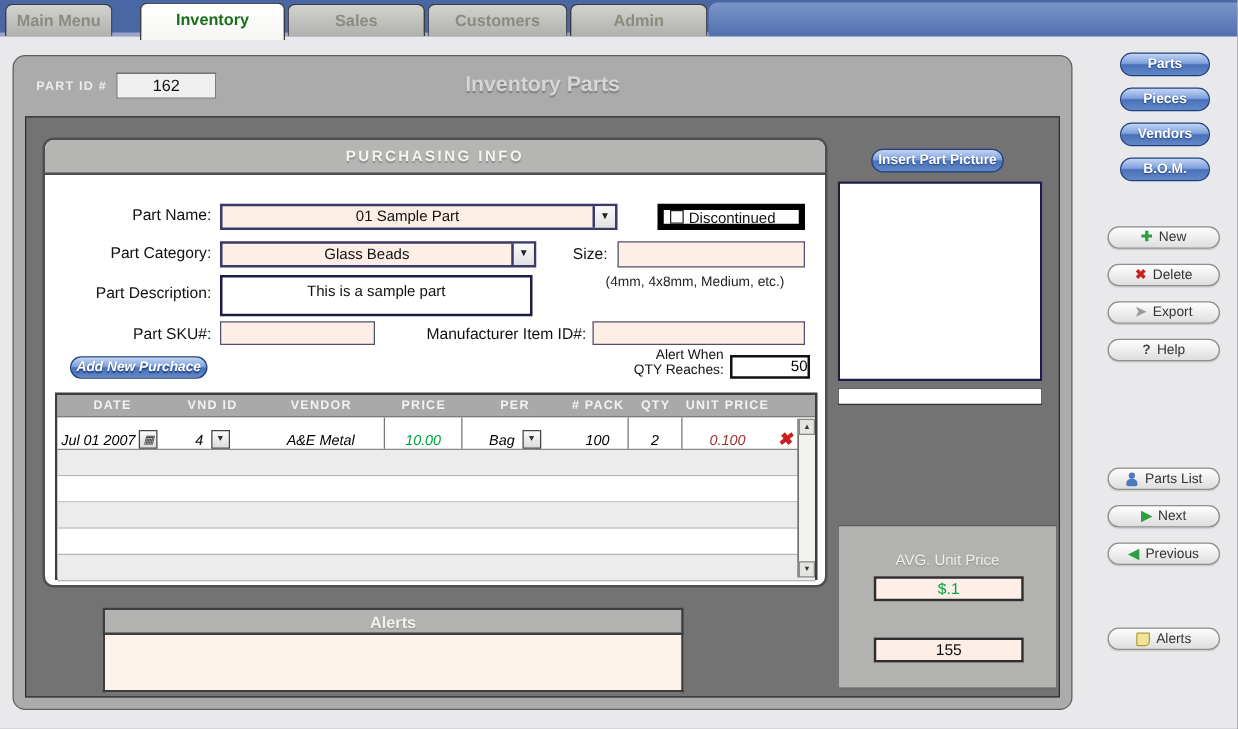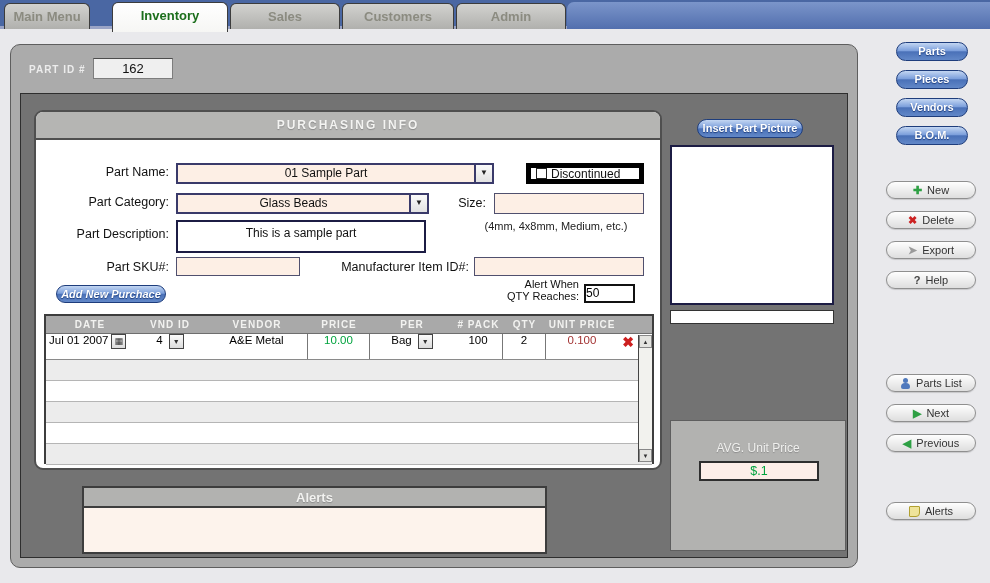--- a/index.html
+++ b/index.html
@@ -58,38 +58,38 @@
   .disc-check { width:11px; height:11px; border:1.5px solid #222; background:#fff; margin:0 4px 0 5px; }
   .disc-label { font-size:12px; color:#111; }
 
   .blue-btn { background:linear-gradient(#c3d6f2 0%, #7da0dc 45%, #4a71b8 52%, #6288c8 100%);
               border:1px solid #1e3d7c; border-radius:10px; color:#fff; font-weight:bold;
               text-align:center; text-shadow:0 1px 1px #1e3d7c; cursor:pointer; }
   .addnew-btn { position:absolute; left:20px; top:173px; width:110px; height:18px;
                 font-size:11px; line-height:16px;font-style:italic; }
   .alert-when { position:absolute; left:443px; top:166px; width:100px; font-size:11px;
                 line-height:12px; text-align:right; color:#111; }
-  .alertqty-field { position:absolute; left:548px; top:172px; width:51px; height:19px;
-                    border:2px solid #111; background:#fff; text-align:left;
+  .alertqty-field { position:absolute; left:548px; top:172px; width:64px; height:19px;
+                    border:2px solid #111; background:#fff; text-align:right;
                     font-size:12px; line-height:15px; }
 
   
   .ptable { position:absolute; left:8px; top:202px; width:610px; height:150px;
             border:2px solid #3d3d3d; background:#fff; }
   .thead { display:flex; height:18px; background:#a9a9a9; border-bottom:1px solid #6e6e6e;
            color:#f2f2f0; font-size:10px; font-weight:bold; letter-spacing:1px; }
   .thead span { display:block; text-align:center; line-height:18px; }
   .trow { display:flex; height:26px; background:#fff; border-bottom:1px solid #8a8a8a;
           font-size:11.5px; align-items:center; }
   .erow { height:21px; border-bottom:1px solid #b5b5b5; }
   .erow.alt { background:#ececec; }
   .erow.white { background:#fff; }
   .c0{width:88px} .c1{width:72px} .c2{width:102px} .c3{width:62px}
   .c4{width:84px} .c5{width:49px} .c6{width:43px} .c7{width:72px} .c8{width:20px}
-  .cell { display:flex; align-items:flex-start; justify-content:center; height:100%; }
+  .cell { display:flex; align-items:flex-end; justify-content:center; height:100%;font-style:italic; }
   .sep-right { border-right:1px solid #777; }
   .date-cell { justify-content:flex-start; padding-left:3px; gap:3px; }
   .mini-btn { width:15px; height:15px; border:1px solid #444; background:linear-gradient(#fbfbfb,#dcdcdc);
               font-size:9px; line-height:13px; text-align:center; color:#333; cursor:pointer; }
   .mini-btn.arrow { font-size:7px; }
   .price-green { color:#00a33e; }
   .price-red { color:#a33333; }
   .row-x { color:#cc1f1f; font-weight:bold; font-size:14px; cursor:pointer; }
   .vscroll { position:absolute; top:19px; right:0; bottom:0; width:14px;
              border-left:1px solid #444; background:#f2f2ee; }
@@ -148,20 +148,21 @@
     <div class="tab tab-3">Sales</div>
     <div class="tab tab-2 active">Inventory</div>
     <div class="tab tab-4">Customers</div>
     <div class="tab tab-5">Admin</div>
   </div>
 
   <div class="panel">
     <div class="panel-header">
       <span class="partid-label">PART ID #</span>
       <div class="partid-field">162</div>
+      <div class="panel-title">Inventory Parts</div>
     </div>
 
     <div class="panel-body">
 
       <div class="group">
         <div class="group-title">PURCHASING INFO</div>
 
         <div class="flabel" style="left:10px; top:53px; width:123px;">Part Name:</div>
         <div class="field combo" style="left:140px; top:51px; width:318px; height:21px;">
           <span class="combo-text">01 Sample Part</span>
@@ -246,20 +247,21 @@
       <div class="alerts-head">Alerts</div>
       <div class="alerts-body"></div>
 
       <div class="blue-btn insert-btn">Insert Part Picture</div>
       <div class="pic-box"></div>
       <div class="pic-strip"></div>
 
       <div class="stats-box">
         <div class="stats-label" style="top:20px;">AVG. Unit Price</div>
         <div class="stats-field price-green" style="top:40px;">$.1</div>
+        <div class="stats-field" style="top:89px; color:#111;">155</div>
       </div>
     </div>
   </div>
 
   <div class="blue-btn nav-btn" style="top:42px;">Parts</div>
   <div class="blue-btn nav-btn" style="top:70px;">Pieces</div>
   <div class="blue-btn nav-btn" style="top:98px;">Vendors</div>
   <div class="blue-btn nav-btn" style="top:126px;">B.O.M.</div>
 
   <div class="white-btn" style="top:181px;">

